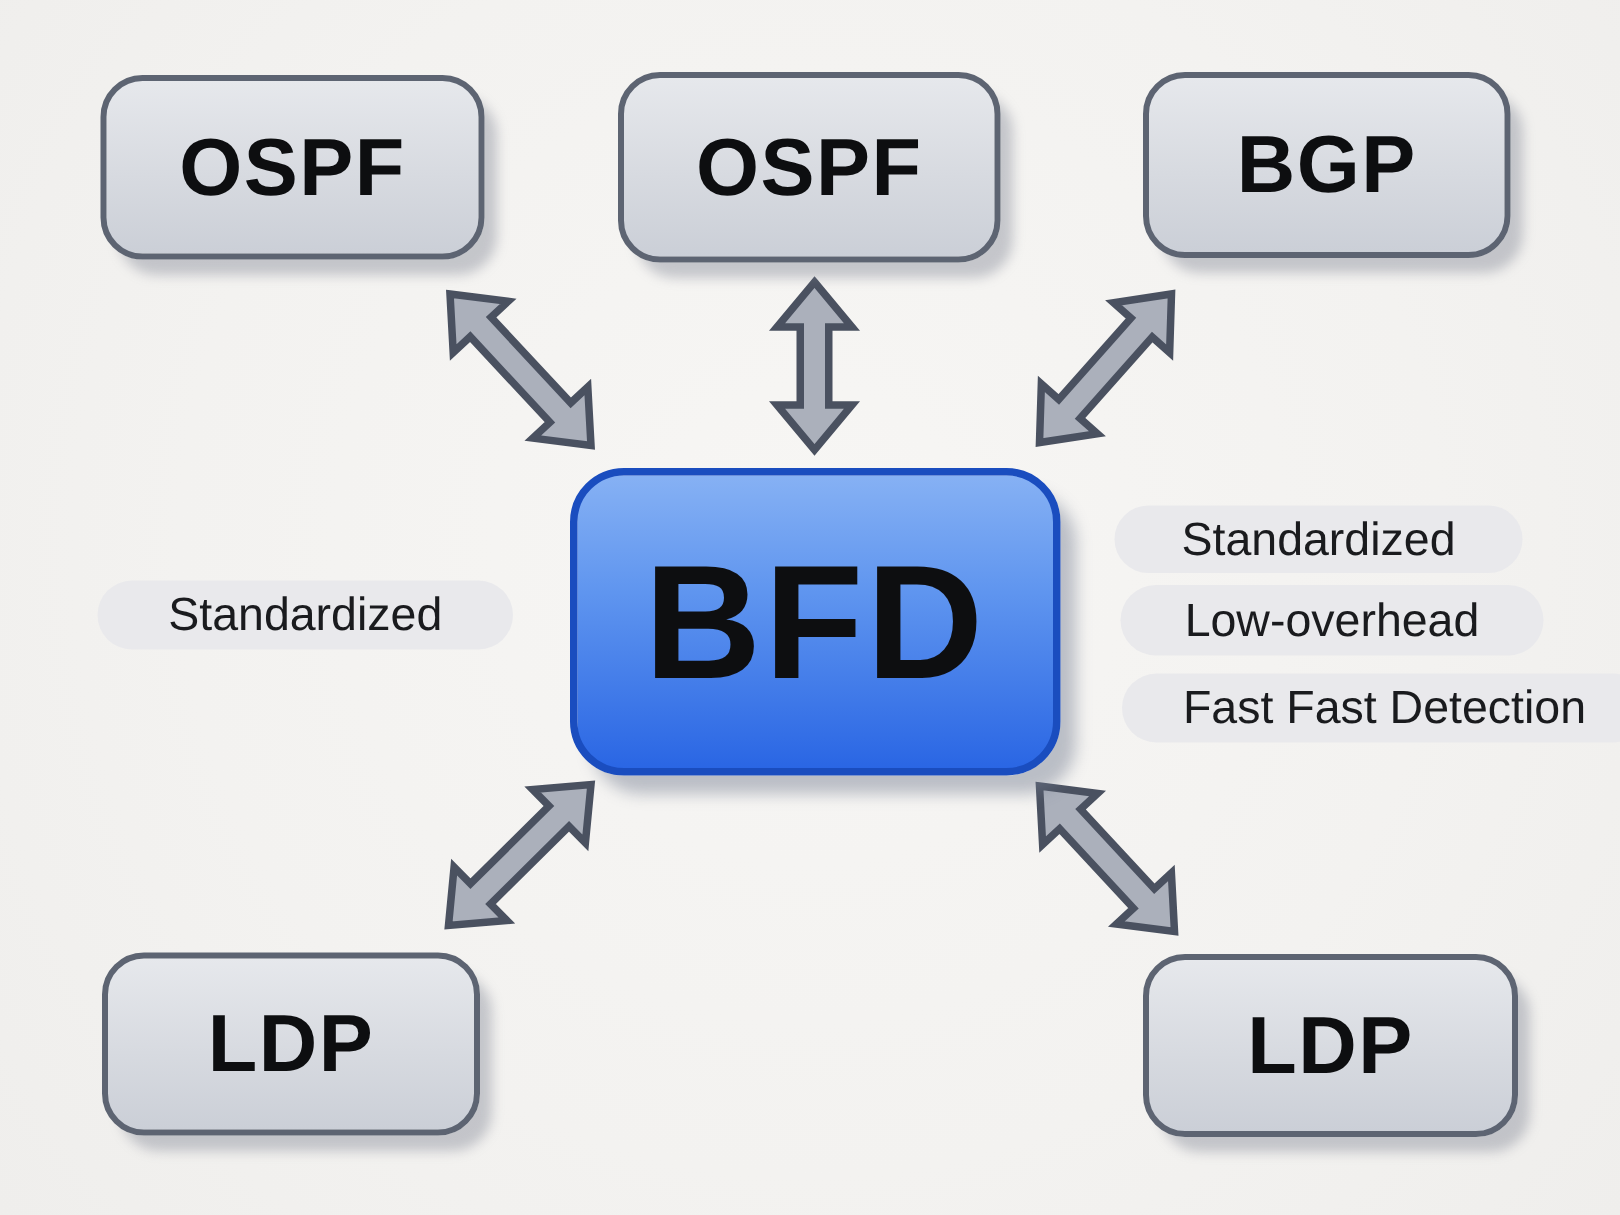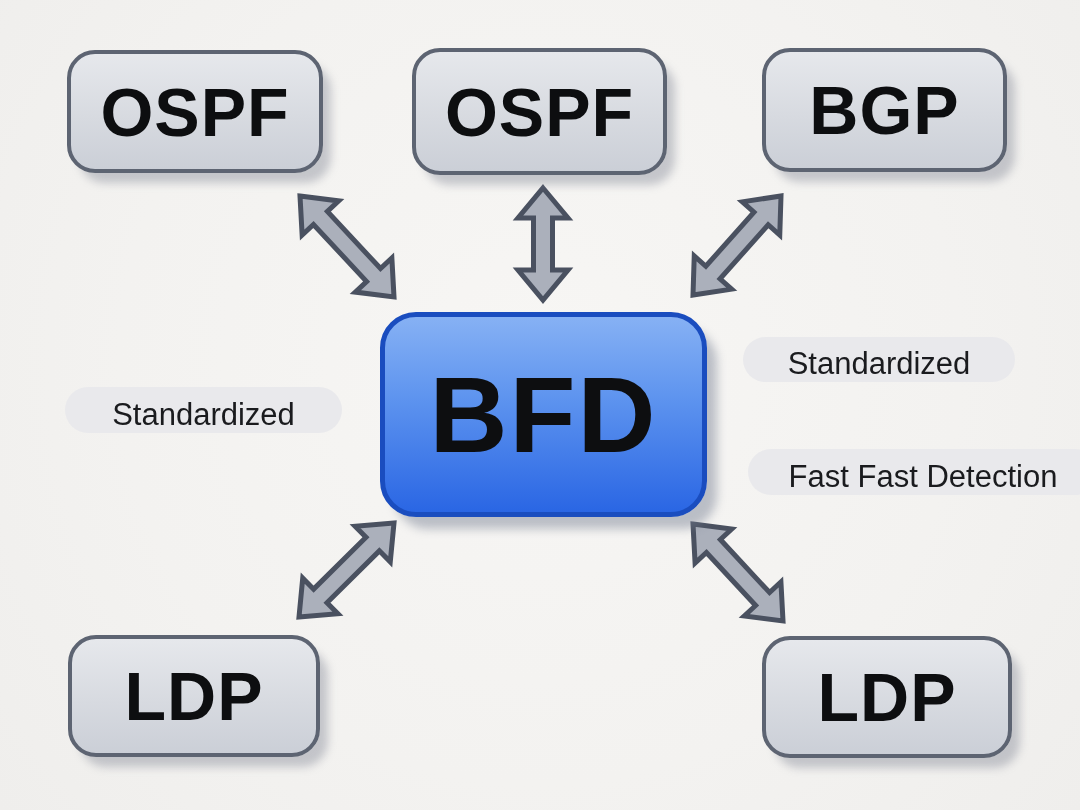--- a/index.html
+++ b/index.html
@@ -32,36 +32,36 @@
     box-sizing: border-box;
     display: flex;
     align-items: center;
     justify-content: center;
     background: linear-gradient(180deg, #e6e8ec 0%, #d7dae0 55%, #cbcfd7 100%);
     border: 4px solid #5d6472;
     border-radius: 28px;
     box-shadow: 10px 12px 8px -2px rgba(125, 130, 145, 0.40);
     color: #0d0e10;
     font-weight: bold;
-    font-size: 68px;
+    font-size: 54px;
     letter-spacing: 1px;
   }
   .node.center-node {
     background: linear-gradient(180deg, #86b1f4 0%, #5f95ef 40%, #2a66e4 100%);
     border: 5px solid #1a4dbf;
     border-radius: 36px;
     box-shadow: 12px 14px 10px -2px rgba(115, 125, 145, 0.45);
     font-size: 108px;
     letter-spacing: 2px;
   }
   .tag {
     position: absolute;
     box-sizing: border-box;
     display: flex;
-    align-items: flex-end;
+    align-items: center;
     justify-content: center;
     background: #e9e9ec;
     border-radius: 40px;
     color: #1a1b1e;
     font-size: 31px;
     text-align: center;
     white-space: nowrap;
   }
   .tag.multiline {
     white-space: normal;
@@ -116,17 +116,20 @@
   <div class="node" id="node-bottom-1">
     <span>LDP</span>
   </div>
 
   <div class="tag" id="tag-left-0">
     <span>Standardized</span>
   </div>
   <div class="tag" id="tag-right-0">
     <span>Standardized</span>
   </div>
+  <div class="tag" id="tag-right-1">
+    <span>Low-overhead</span>
+  </div>
   <div class="tag" id="tag-right-2">
     <span>Fast Fast Detection</span>
   </div>
 
 </div>
 
 </body></html>

